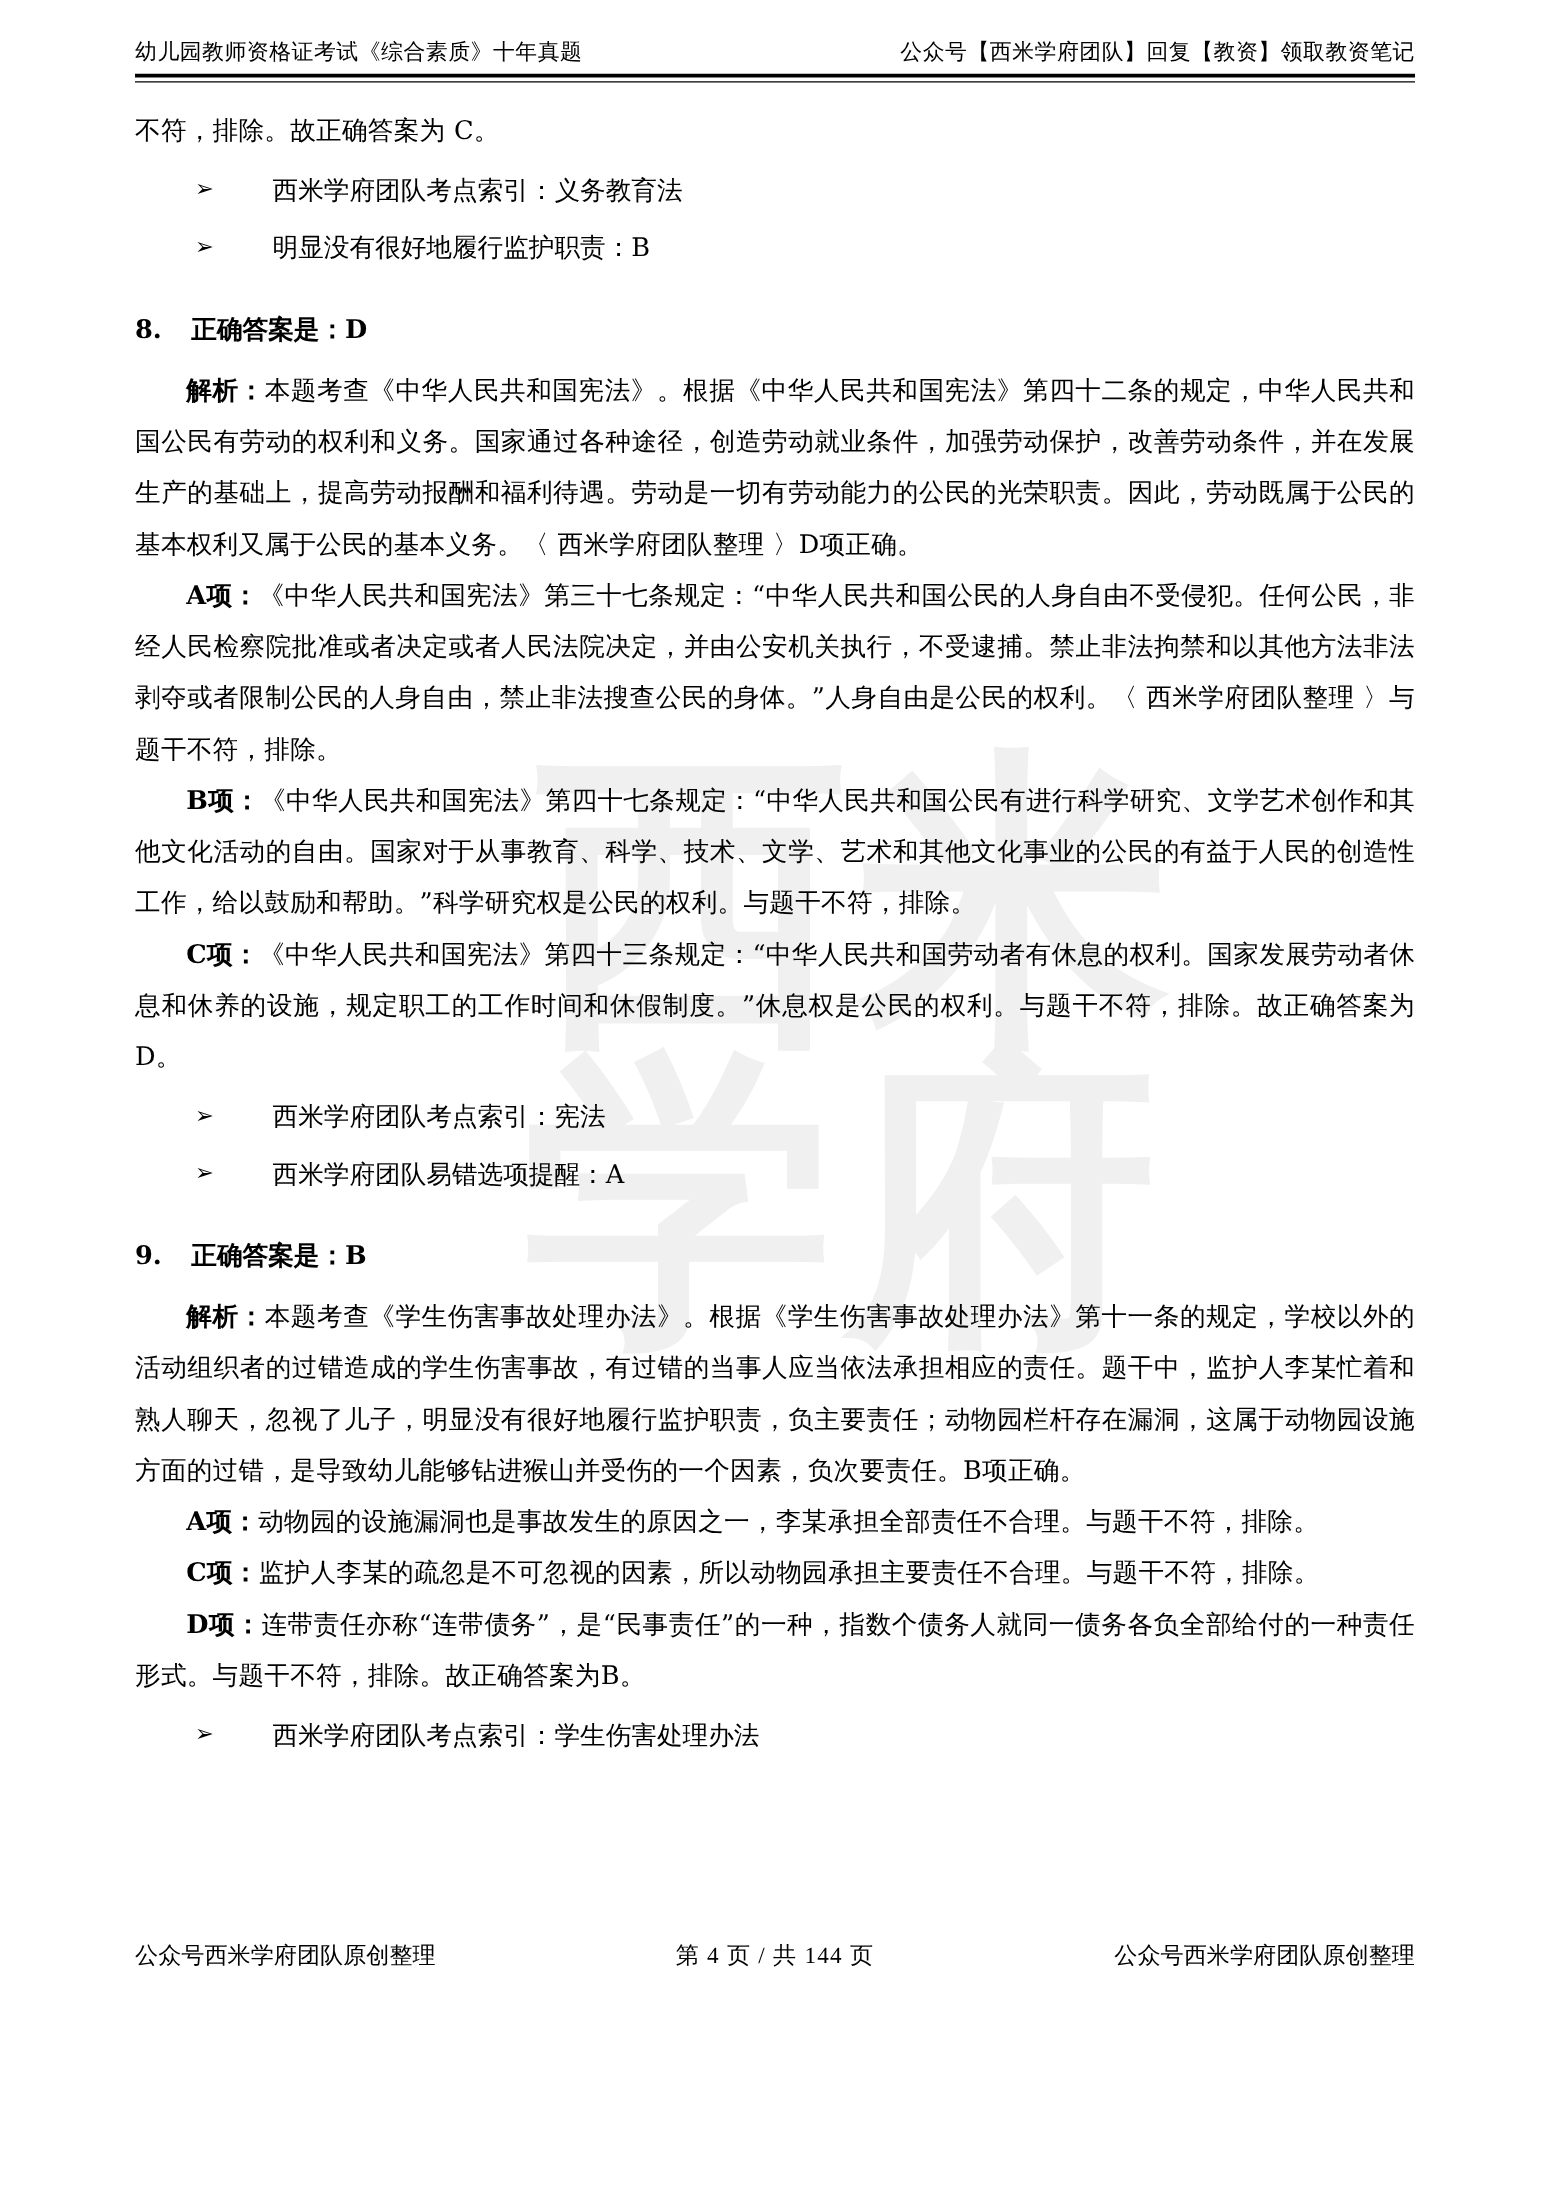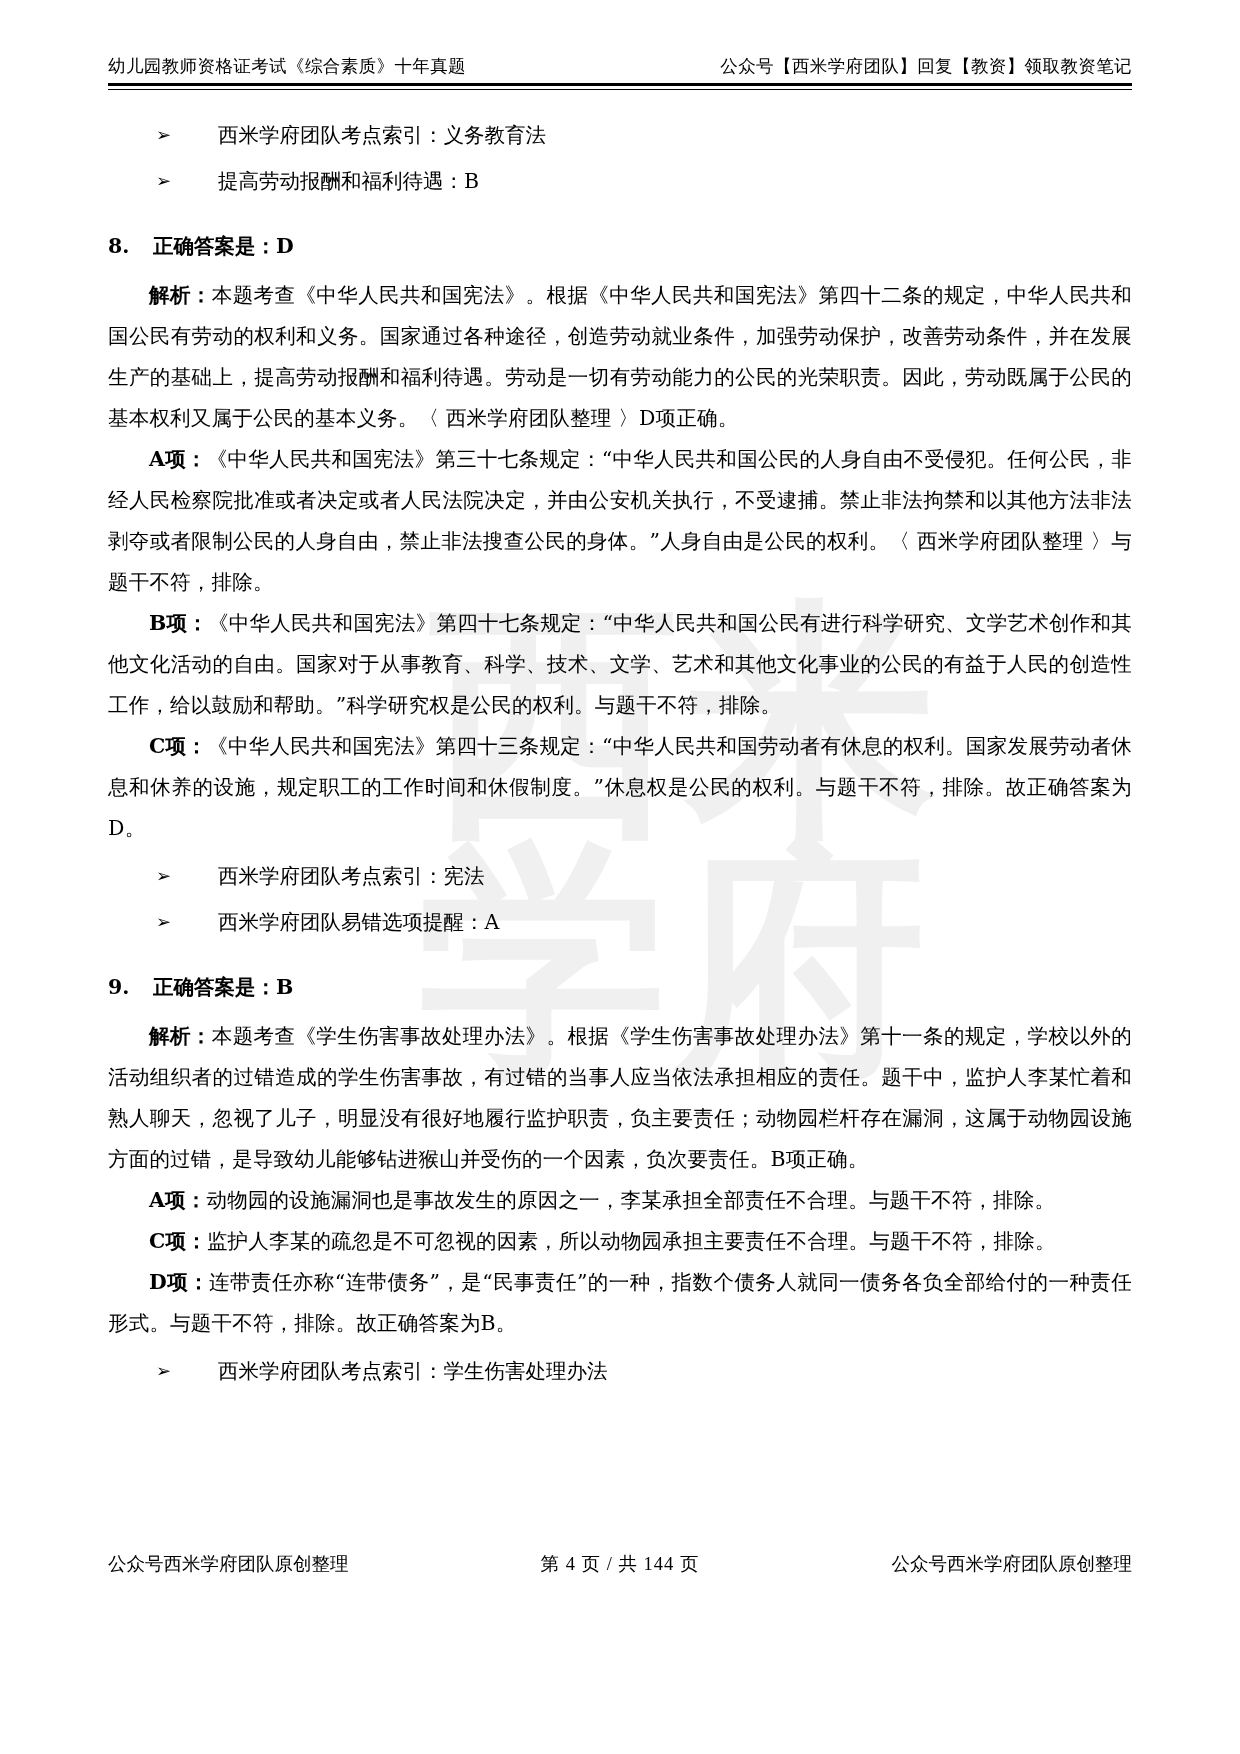--- a/index.html
+++ b/index.html
@@ -49,21 +49,21 @@
     padding: 0 108px 0 108px;
   }
 
   
   .runhead {
     display: flex;
     justify-content: space-between;
     align-items: flex-end;
     font-size: 17.5px;
     letter-spacing: 0.4px;
-    padding-top: 56px;
+    padding-top: 32px;
     white-space: nowrap;
   }
   .runhead .rh-left, .runhead .rh-right { line-height: 1.2; }
   .rule {
     margin-top: 6px;
     border-top: 3px solid #000;
     border-bottom: 1px solid #000;
     height: 3px;
     box-sizing: content-box;
   }
@@ -140,29 +140,30 @@
   <div class="content">
 
     <div class="runhead">
       <div class="rh-left">幼儿园教师资格证考试《综合素质》十年真题</div>
       <div class="rh-right">公众号【西米学府团队】回复【教资】领取教资笔记</div>
     </div>
     <div class="rule"></div>
 
     <div class="body-area">
 
+      <p class="para flush">不符，排除。故正确答案为 C。</p>
 
       <ul class="bullets">
         <li>
           <span class="arrow">➢</span>
           <span class="btext">西米学府团队考点索引：义务教育法</span>
         </li>
         <li>
           <span class="arrow">➢</span>
-          <span class="btext">提高劳动报酬和福利待遇：B</span>
+          <span class="btext">明显没有很好地履行监护职责：B</span>
         </li>
       </ul>
 
       <div class="qhead">
         <span class="qnum">8.</span>
         <span class="qtext">正确答案是：D</span>
       </div>
 
       <p class="para indent"><span class="lead">解析：</span><span>本题考查《中华人民共和国宪法》。根据《中华人民共和国宪法》第四十二条的规定，中华人民共和国公民有劳动的权利和义务。国家通过各种途径，创造劳动就业条件，加强劳动保护，改善劳动条件，并在发展生产的基础上，提高劳动报酬和福利待遇。劳动是一切有劳动能力的公民的光荣职责。因此，劳动既属于公民的基本权利又属于公民的基本义务。〈 西米学府团队整理 〉D项正确。</span></p>
 

